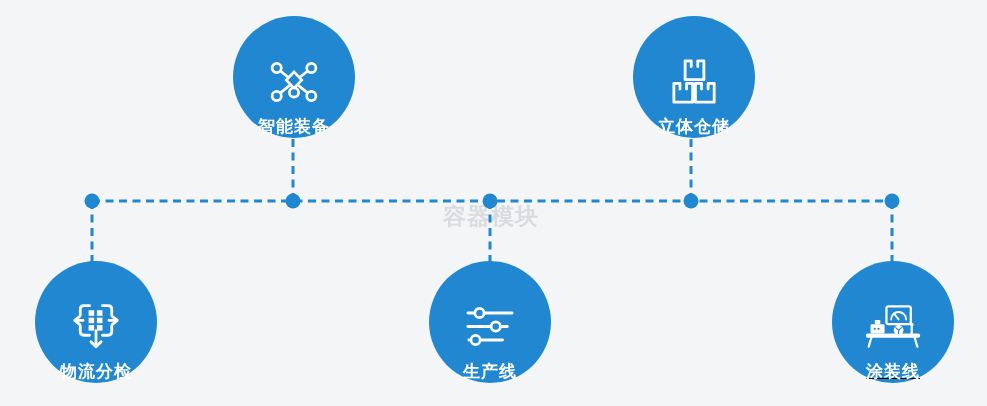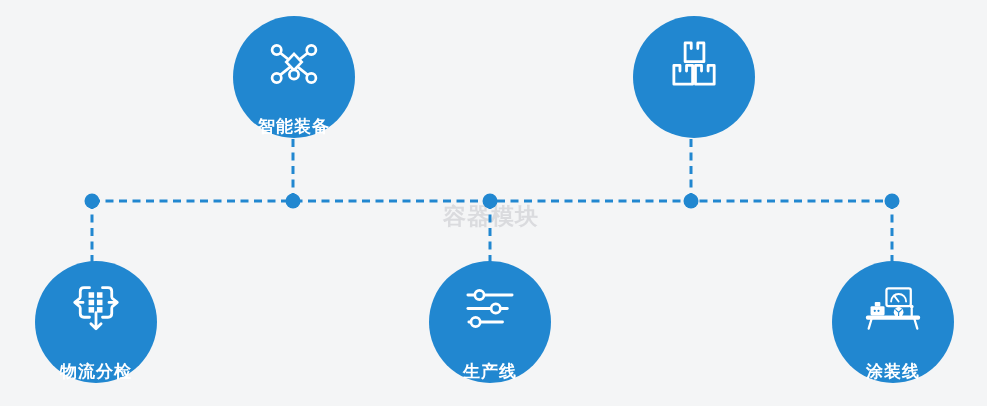--- a/index.html
+++ b/index.html
@@ -35,21 +35,21 @@
 
   .node {
     position: absolute;
     width: 122px;
     height: 122px;
     border-radius: 50%;
     background: #2187d0;
     display: flex;
     flex-direction: column;
     align-items: center;
-    justify-content: space-between;
+    justify-content: flex-end;
     box-sizing: border-box;
     padding-top: 19px;
   }
   .node .icon-wrap {
     height: 56px;
     display: flex;
     align-items: center;
     justify-content: center;
   }
   .node .label {
@@ -58,21 +58,21 @@
     font-size: 17px;
     font-weight: 700;
     letter-spacing: 1px;
     white-space: nowrap;
   }
 
   .node-smart      { left: 233px; top: 16px; }
   .node-warehouse  { left: 633px; top: 16px; }
   .node-logistics  { left: 35px;  top: 261px; }
   .node-production { left: 429px; top: 261px; }
-  .node-coating    { left: 832px; top: 261px; }
+  .node-coating    { left: 832px; top: 261px; text-decoration: underline; }
 
   svg { display: block; }
 </style>
 </head>
 <body>
 
 <div class="canvas">
 
   <div class="watermark">容器模块</div>
 
@@ -117,20 +117,21 @@
   <div class="node node-warehouse">
     <div class="icon-wrap">
       <svg width="47" height="45" viewBox="0 0 50 48">
         <g stroke="#ffffff" stroke-width="3" fill="none" stroke-linejoin="round" stroke-linecap="round">
           <path d="M21.5,8 V2 H15 V22 H35 V2 H28.5 V8"></path>
           <path d="M9.5,32 V26 H3 V46 H23 V26 H16.5 V32"></path>
           <path d="M32.5,32 V26 H26 V46 H46 V26 H39.5 V32"></path>
         </g>
       </svg>
     </div>
+    <div class="label">立体仓储</div>
   </div>
 
   <div class="node node-logistics">
     <div class="icon-wrap">
       <svg width="50" height="54" viewBox="0 0 54 58">
         <g stroke="#ffffff" stroke-width="3" fill="none" stroke-linecap="round" stroke-linejoin="round">
           <path d="M10,17 V11 Q10,7 14,7 H20"></path>
           <path d="M34,7 H40 Q44,7 44,11 V17"></path>
           <path d="M44,29 V35 Q44,39 40,39 H34"></path>
           <path d="M20,39 H14 Q10,39 10,35 V29"></path>

